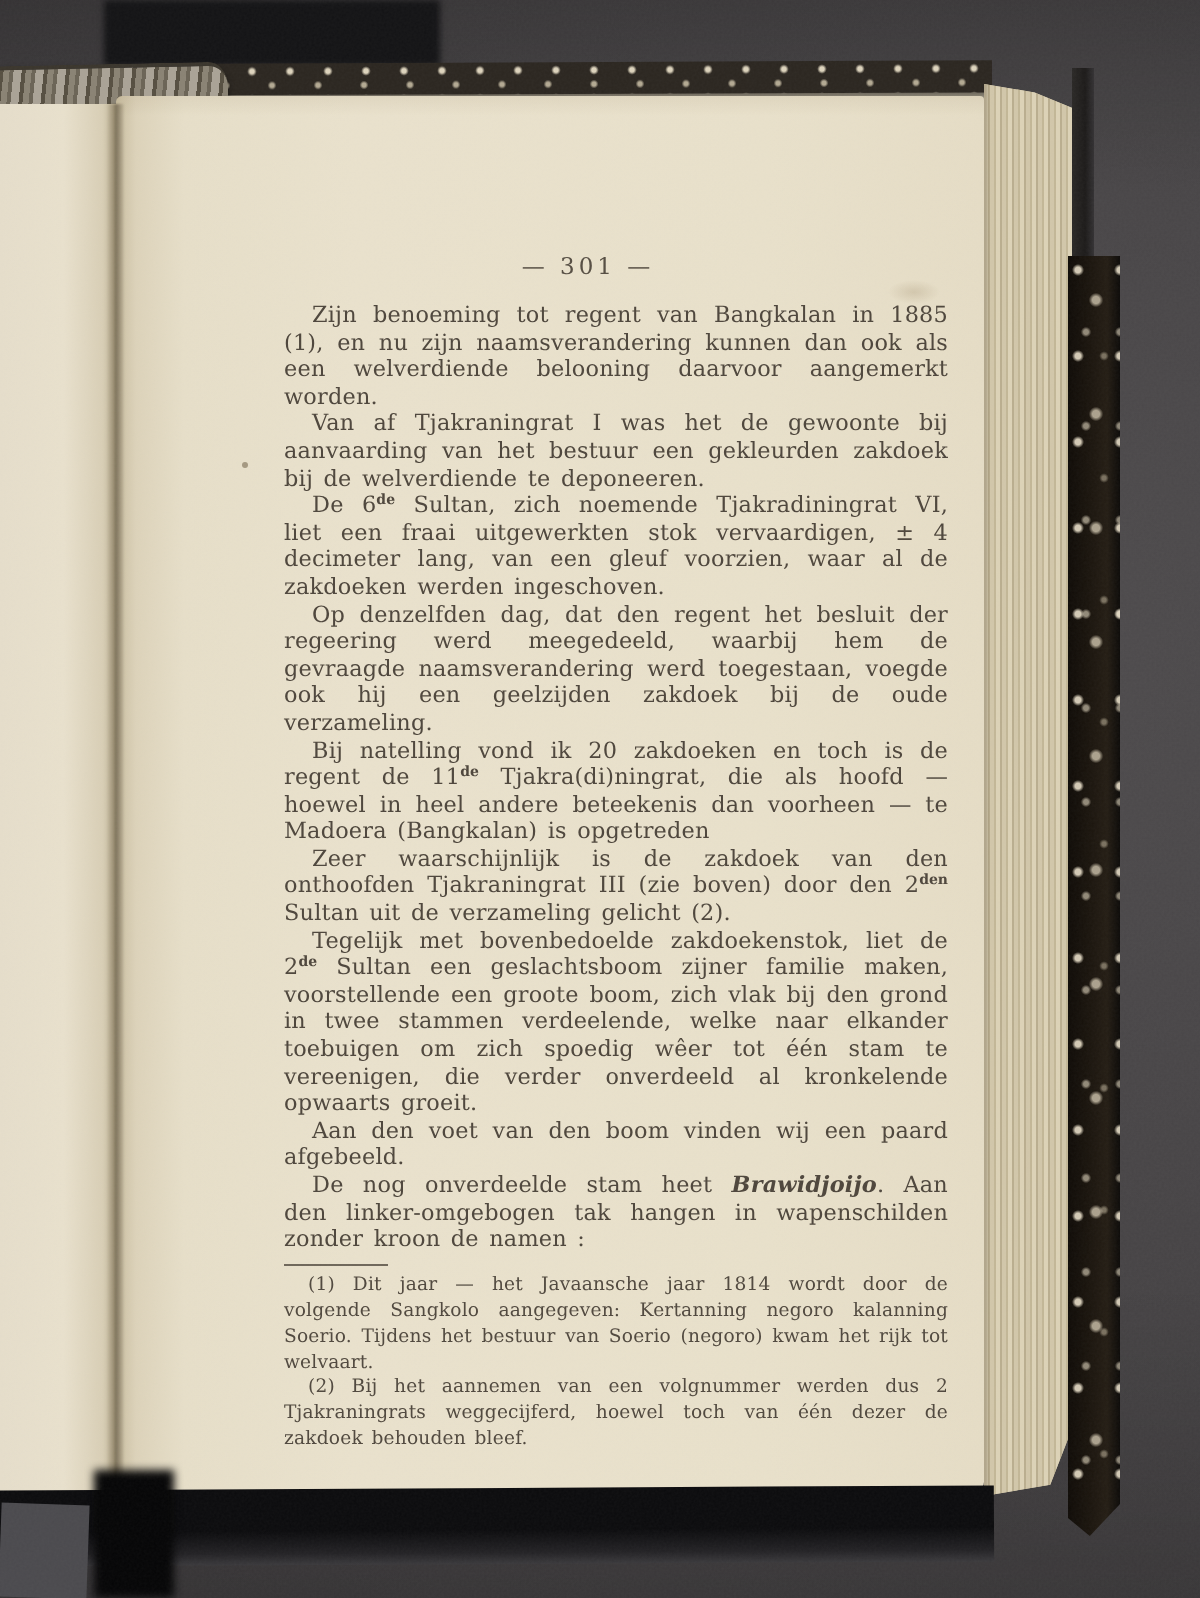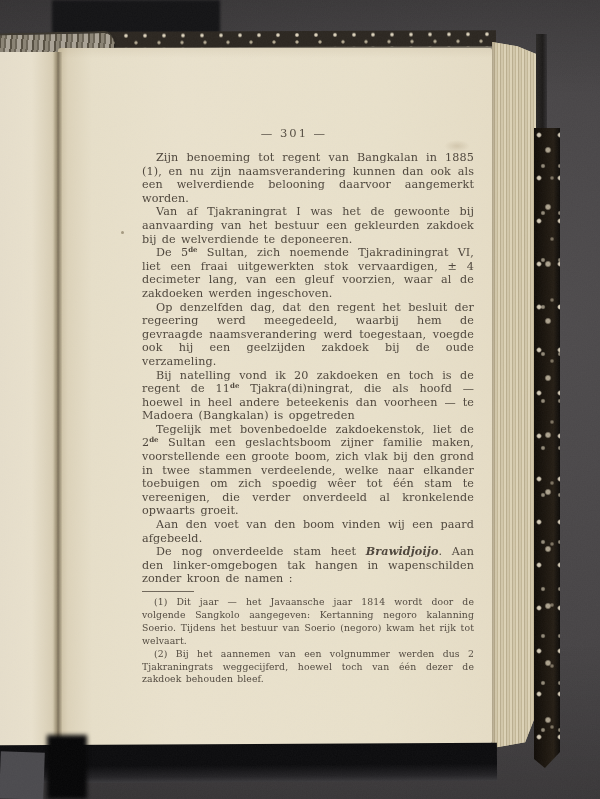--- a/index.html
+++ b/index.html
@@ -118,23 +118,24 @@
   <div class="bottom-cover"></div>
   <div class="bottom-notch"></div>
   <div class="bottom-left-cover"></div>
 
   <div class="page-number">— 301 —</div>
 
   <div class="body-text">
     <div>
         <p><span>Zijn benoeming tot regent van Bangkalan in 1885 (1), en nu zijn naamsverandering kunnen dan ook als een welverdiende belooning daarvoor aangemerkt worden.</span></p>
         <p><span>Van af Tjakraningrat I was het de gewoonte bij aanvaarding van het bestuur een gekleurden zakdoek bij de welverdiende te deponeeren.</span></p>
-        <p><span>De 5</span><sup>de</sup><span> Sultan, zich noemende Tjakradiningrat VI, liet een fraai uitgewerkten stok vervaardigen, ± 4 decimeter lang, van een gleuf voorzien, waar al de zakdoeken werden ingeschoven.</span></p>
+        <p><span>De 6</span><sup>de</sup><span> Sultan, zich noemende Tjakradiningrat VI, liet een fraai uitgewerkten stok vervaardigen, ± 4 decimeter lang, van een gleuf voorzien, waar al de zakdoeken werden ingeschoven.</span></p>
         <p><span>Op denzelfden dag, dat den regent het besluit der regeering werd meegedeeld, waarbij hem de gevraagde naamsverandering werd toegestaan, voegde ook hij een geelzijden zakdoek bij de oude verzameling.</span></p>
         <p><span>Bij natelling vond ik 20 zakdoeken en toch is de regent de 11</span><sup>de</sup><span> Tjakra(di)ningrat, die als hoofd — hoewel in heel andere beteekenis dan voorheen — te Madoera (Bangkalan) is opgetreden</span></p>
+        <p><span>Zeer waarschijnlijk is de zakdoek van den onthoofden Tjakraningrat III (zie boven) door den 2</span><sup>den</sup><span> Sultan uit de verzameling gelicht (2).</span></p>
         <p><span>Tegelijk met bovenbedoelde zakdoekenstok, liet de 2</span><sup>de</sup><span> Sultan een geslachtsboom zijner familie maken, voorstellende een groote boom, zich vlak bij den grond in twee stammen verdeelende, welke naar elkander toebuigen om zich spoedig wêer tot één stam te vereenigen, die verder onverdeeld al kronkelende opwaarts groeit.</span></p>
         <p><span>Aan den voet van den boom vinden wij een paard afgebeeld.</span></p>
         <p><span>De nog onverdeelde stam heet </span><em>Brawidjoijo</em><span>. Aan den linker-omgebogen tak hangen in wapenschilden zonder kroon de namen :</span></p>
       </div>
     <hr class="footnote-sep">
     <div class="footnotes">
         <p>(1) Dit jaar — het Javaansche jaar 1814 wordt door de volgende Sangkolo aangegeven: Kertanning negoro kalanning Soerio. Tijdens het bestuur van Soerio (negoro) kwam het rijk tot welvaart.</p>
         <p>(2) Bij het aannemen van een volgnummer werden dus 2 Tjakraningrats weggecijferd, hoewel toch van één dezer de zakdoek behouden bleef.</p>
       </div>
   </div>

